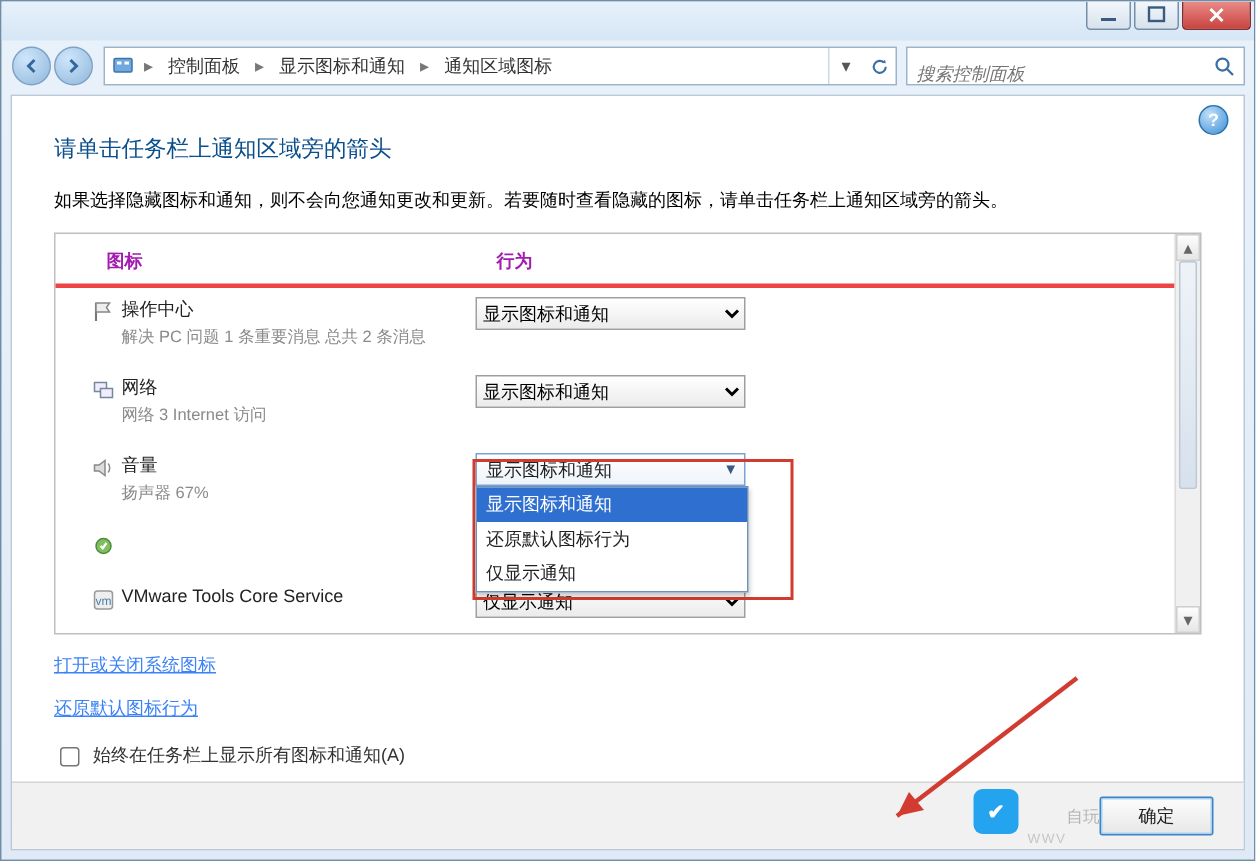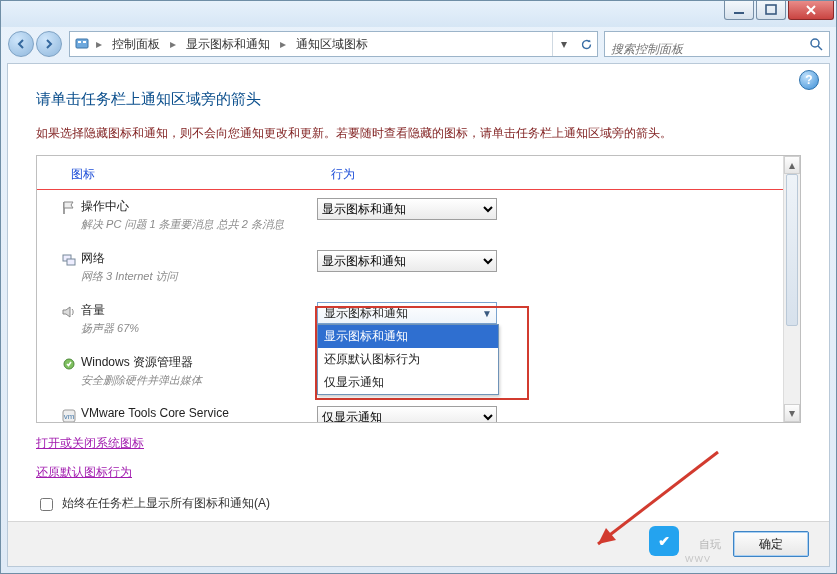--- a/index.html
+++ b/index.html
@@ -22,60 +22,60 @@
   .addr-tools{display:flex;align-items:center;border-left:1px solid #cfd9e2;height:100%}
   .addr-tool{width:22px;height:100%;display:flex;align-items:center;justify-content:center;color:#555}
   .search{width:224px;height:24px;background:#fff;border:1px solid #9cb4c9;display:flex;align-items:flex-end;color:#888;font-style:italic}
   .search input{flex:1;border:none;outline:none;font-size:12px;font-style:italic;color:#888;padding:0 6px;background:transparent}
   .search .sbtn{width:26px;height:100%;display:flex;align-items:center;justify-content:center;color:#3a6ea5}
   
   .content{position:absolute;left:6px;right:6px;top:62px;bottom:6px;background:#fff;border:1px solid #b9c9d8}
   .help{position:absolute;right:10px;top:6px;width:18px;height:18px;border-radius:50%;background:radial-gradient(circle at 35% 30%,#bfe0fb,#3d8fd6);color:#fff;font-weight:bold;font-size:12px;display:flex;align-items:center;justify-content:center;border:1px solid #2e72ad}
   .inner{padding:20px 28px 0 28px}
   h1{font-size:15px;color:#0a4e8c;font-weight:normal;margin:6px 0 14px 0}
-  .desc{font-size:12px;color:#7f1d1d;line-height:1.7;margin-bottom:12px}
+  .desc{font-size:12px;color:#000000;line-height:1.7;margin-bottom:12px}
   
   .listbox{border:1px solid #bfbfbf;height:266px;position:relative;background:#fff}
-  .listhead{display:flex;padding:10px 20px 6px 34px;border-bottom:1px solid #ef4444;font-weight:normal;color:#1d4ed8}
+  .listhead{display:flex;padding:10px 20px 6px 34px;border-bottom:3px solid #ef4444;font-weight:bold;color:#a21caf}
   .col-icon{width:260px}
   .col-beh{flex:1}
   .listbody{position:absolute;left:0;right:16px;top:34px;bottom:0;overflow:hidden;padding:0 20px 0 20px}
   .row{display:flex;align-items:flex-start;padding:8px 0 10px 0}
   .row .ic{width:24px;display:flex;align-items:flex-start;justify-content:center;padding-top:2px}
   .row .txt{width:236px}
   .row .ttl{color:#222}
-  .row .sub{color:#8a8a8a;font-style:italic;font-size:11px;margin-top:2px}
+  .row .sub{color:#8a8a8a;font-size:11px;margin-top:2px}
   .row .ctl{flex:1;display:flex;align-items:flex-start}
   select.combo{width:180px;height:22px;font-size:12px;border:1px solid #9f9f9f;background:linear-gradient(#fff,#ebebeb)}
   
   .dropwrap{position:relative;width:184px}
   .dropbtn{width:180px;height:22px;border:1px solid #7aa3cf;background:linear-gradient(#fff,#eef4fb);display:flex;align-items:center;justify-content:space-between;padding:0 4px 0 6px;box-sizing:border-box}
   .dropbtn .arrow{color:#3a5a80;font-size:10px}
   .droplist{position:absolute;left:0;top:22px;width:180px;border:1px solid #6f93b8;background:#fff;box-shadow:1px 2px 3px rgba(0,0,0,.2);z-index:5}
   .droplist .opt{padding:3px 6px}
   .droplist .opt.sel{background:#2f6fd0;color:#fff}
   .redbox{position:absolute;border:2px solid #d23b2f;pointer-events:none}
   
   .scrollbar{position:absolute;right:0;top:0;bottom:0;width:16px;background:#f0f0f0;border-left:1px solid #dcdcdc}
   .scrollbar .up,.scrollbar .down{height:16px;display:flex;align-items:center;justify-content:center;color:#666;background:linear-gradient(#fdfdfd,#e6e6e6);border:1px solid #cfcfcf;margin:0}
   .scrollbar .thumb{position:absolute;left:2px;right:2px;top:18px;height:150px;background:linear-gradient(#eef3f8,#d7e1ec);border:1px solid #b9c8d7;border-radius:2px}
   .scrollbar .down{position:absolute;bottom:0;left:0;right:0}
   
-  .lnk{color:#a21caf;margin:12px 16px 0 0;display:inline-block}
+  .lnk{color:#3b82f6;margin:12px 16px 0 0;display:inline-block}
   .chkrow{margin-top:14px;display:flex;gap:6px;color:#333}
   .chkrow input{width:13px;height:13px}
   
   .footer{position:absolute;left:0;right:0;bottom:0;height:44px;background:#f1f1f1;border-top:1px solid #d6d6d6;display:flex;align-items:center;justify-content:flex-end;padding-right:20px;gap:12px}
   .footbtn{min-width:74px;height:24px;border:1px solid #9f9f9f;background:linear-gradient(#fdfdfd,#e7e7e7);border-radius:2px;display:flex;align-items:center;justify-content:center;font-size:12px}
   .footbtn.primary{border:1px solid #3d84c6;box-shadow:0 0 0 1px #a9d0f3 inset}
   
   .arrow-anno{position:absolute;pointer-events:none}
   
   .wm{position:absolute;right:150px;bottom:10px;width:30px;height:30px;border-radius:6px;background:#24a3ef;display:flex;align-items:center;justify-content:center;color:#fff;font-weight:bold;font-size:14px}
-  .wm-txt{position:absolute;right:108px;bottom:14px;color:#b4b4b4;font-size:11px}
+  .wm-txt{position:absolute;right:96px;bottom:14px;color:#b4b4b4;font-size:11px}
   .wm-sub{position:absolute;right:118px;bottom:2px;color:#c6c6c6;font-size:9px;letter-spacing:1px}
   
   .svgicon{width:16px;height:16px}
 </style>
 </head>
 <body>
 
 <div class="window">
 
   <div class="titlebar">
@@ -226,24 +226,20 @@
             </div>
           </div>
 
           <div class="row">
             <div class="ic">
               <svg width="16" height="16" viewBox="0 0 16 16">
                   <circle cx="8" cy="8" r="5" fill="#7fbf5f" stroke="#4d8b3a"></circle>
                   <path d="M6 8l1.5 1.5L10 6" stroke="#fff" stroke-width="1.6" fill="none"></path>
                 </svg>
             </div>
-            <div class="txt">
-              <div class="ttl">Windows 资源管理器</div>
-              <div class="sub">安全删除硬件并弹出媒体</div>
-            </div>
             <div class="ctl"></div>
           </div>
 
           <div class="row" style="padding-bottom:0">
             <div class="ic">
               <svg width="16" height="16" viewBox="0 0 16 16">
                   <rect x="2" y="2" width="12" height="12" rx="2" fill="#eee" stroke="#999"></rect>
                   <text x="8" y="11" text-anchor="middle" font-size="8" fill="#4d7eac">vm</text>
                 </svg>
             </div>

